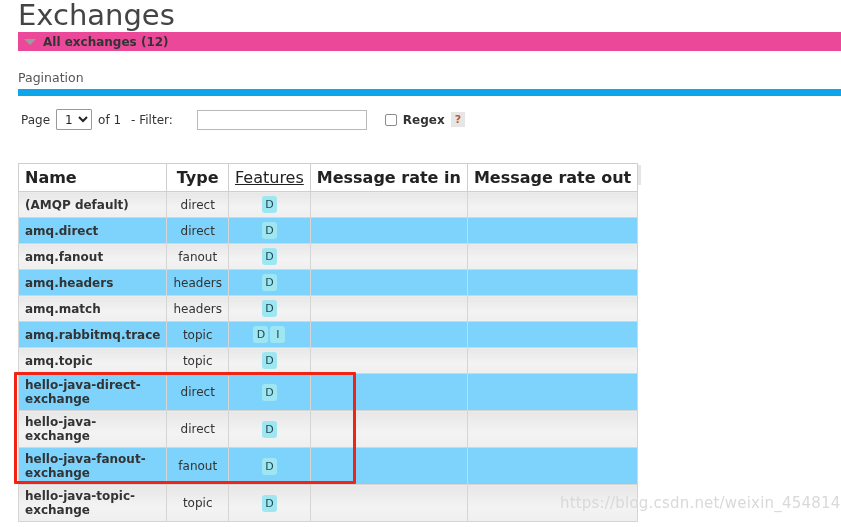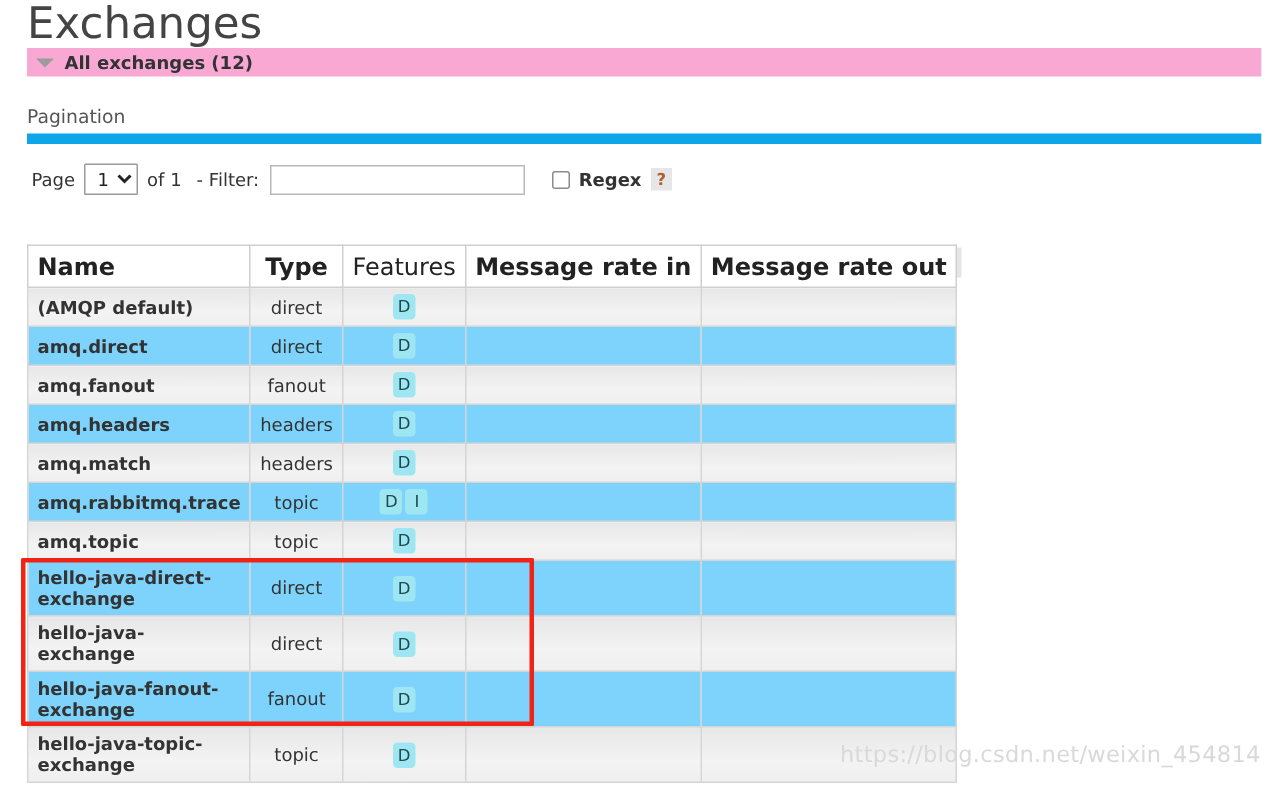--- a/index.html
+++ b/index.html
@@ -22,21 +22,21 @@
     color: #444;
     letter-spacing: 0px;
     line-height: 34px;
   }
 
   
   .section-bar {
     position: absolute;
     left: 18px; top: 32px;
     width: 823px; height: 19px;
-    background: #f9a8d4;
+    background: #ec4899;
     display: flex;
     align-items: center;
     padding-left: 6px;
   }
   .tri-toggle {
     width: 0; height: 0;
     border-left: 6px solid transparent;
     border-right: 6px solid transparent;
     border-top: 6px solid #9c9c9c;
     margin-right: 7px;
@@ -73,21 +73,21 @@
     font-size: 12px;
     height: 21px;
     padding: 1px 2px 1px 4px;
     margin: 0 6px;
     border: 1px solid #9a9a9a;
     background: #fff;
     color: #222;
     border-radius: 1px;
   }
   .of-text { margin-right: 10px; }
-  .filter-label { margin-right: 7px; }
+  .filter-label { margin-right: 24px; }
   .filter-input {
     width: 170px;
     height: 20px;
     border: 1px solid #b9b9b9;
     background: #fff;
     font-family: "DejaVu Sans", "Liberation Sans", sans-serif;
     font-size: 12px;
     padding: 1px 3px;
   }
   .regex-wrap {
@@ -131,21 +131,21 @@
     border: 1px solid #cfcfcf;
     background: #ffffff;
     font-size: 16px;
     font-weight: bold;
     color: #222;
     text-align: left;
     padding: 4px 6px 4px 6px;
     height: 23px;
     white-space: nowrap;
   }
-  table.ex-table th.not-sortable { font-weight: normal; }
+  table.ex-table th.not-sortable { font-weight: normal; text-decoration: underline; }
   table.ex-table th.c-type,
   table.ex-table th.c-feat { text-align: center; }
   table.ex-table th.c-mri,
   table.ex-table th.c-mro { text-align: center; }
 
   table.ex-table td {
     border: 1px solid #d5d5d5;
     padding: 4px 6px;
     height: 26px;
     font-size: 12px;

